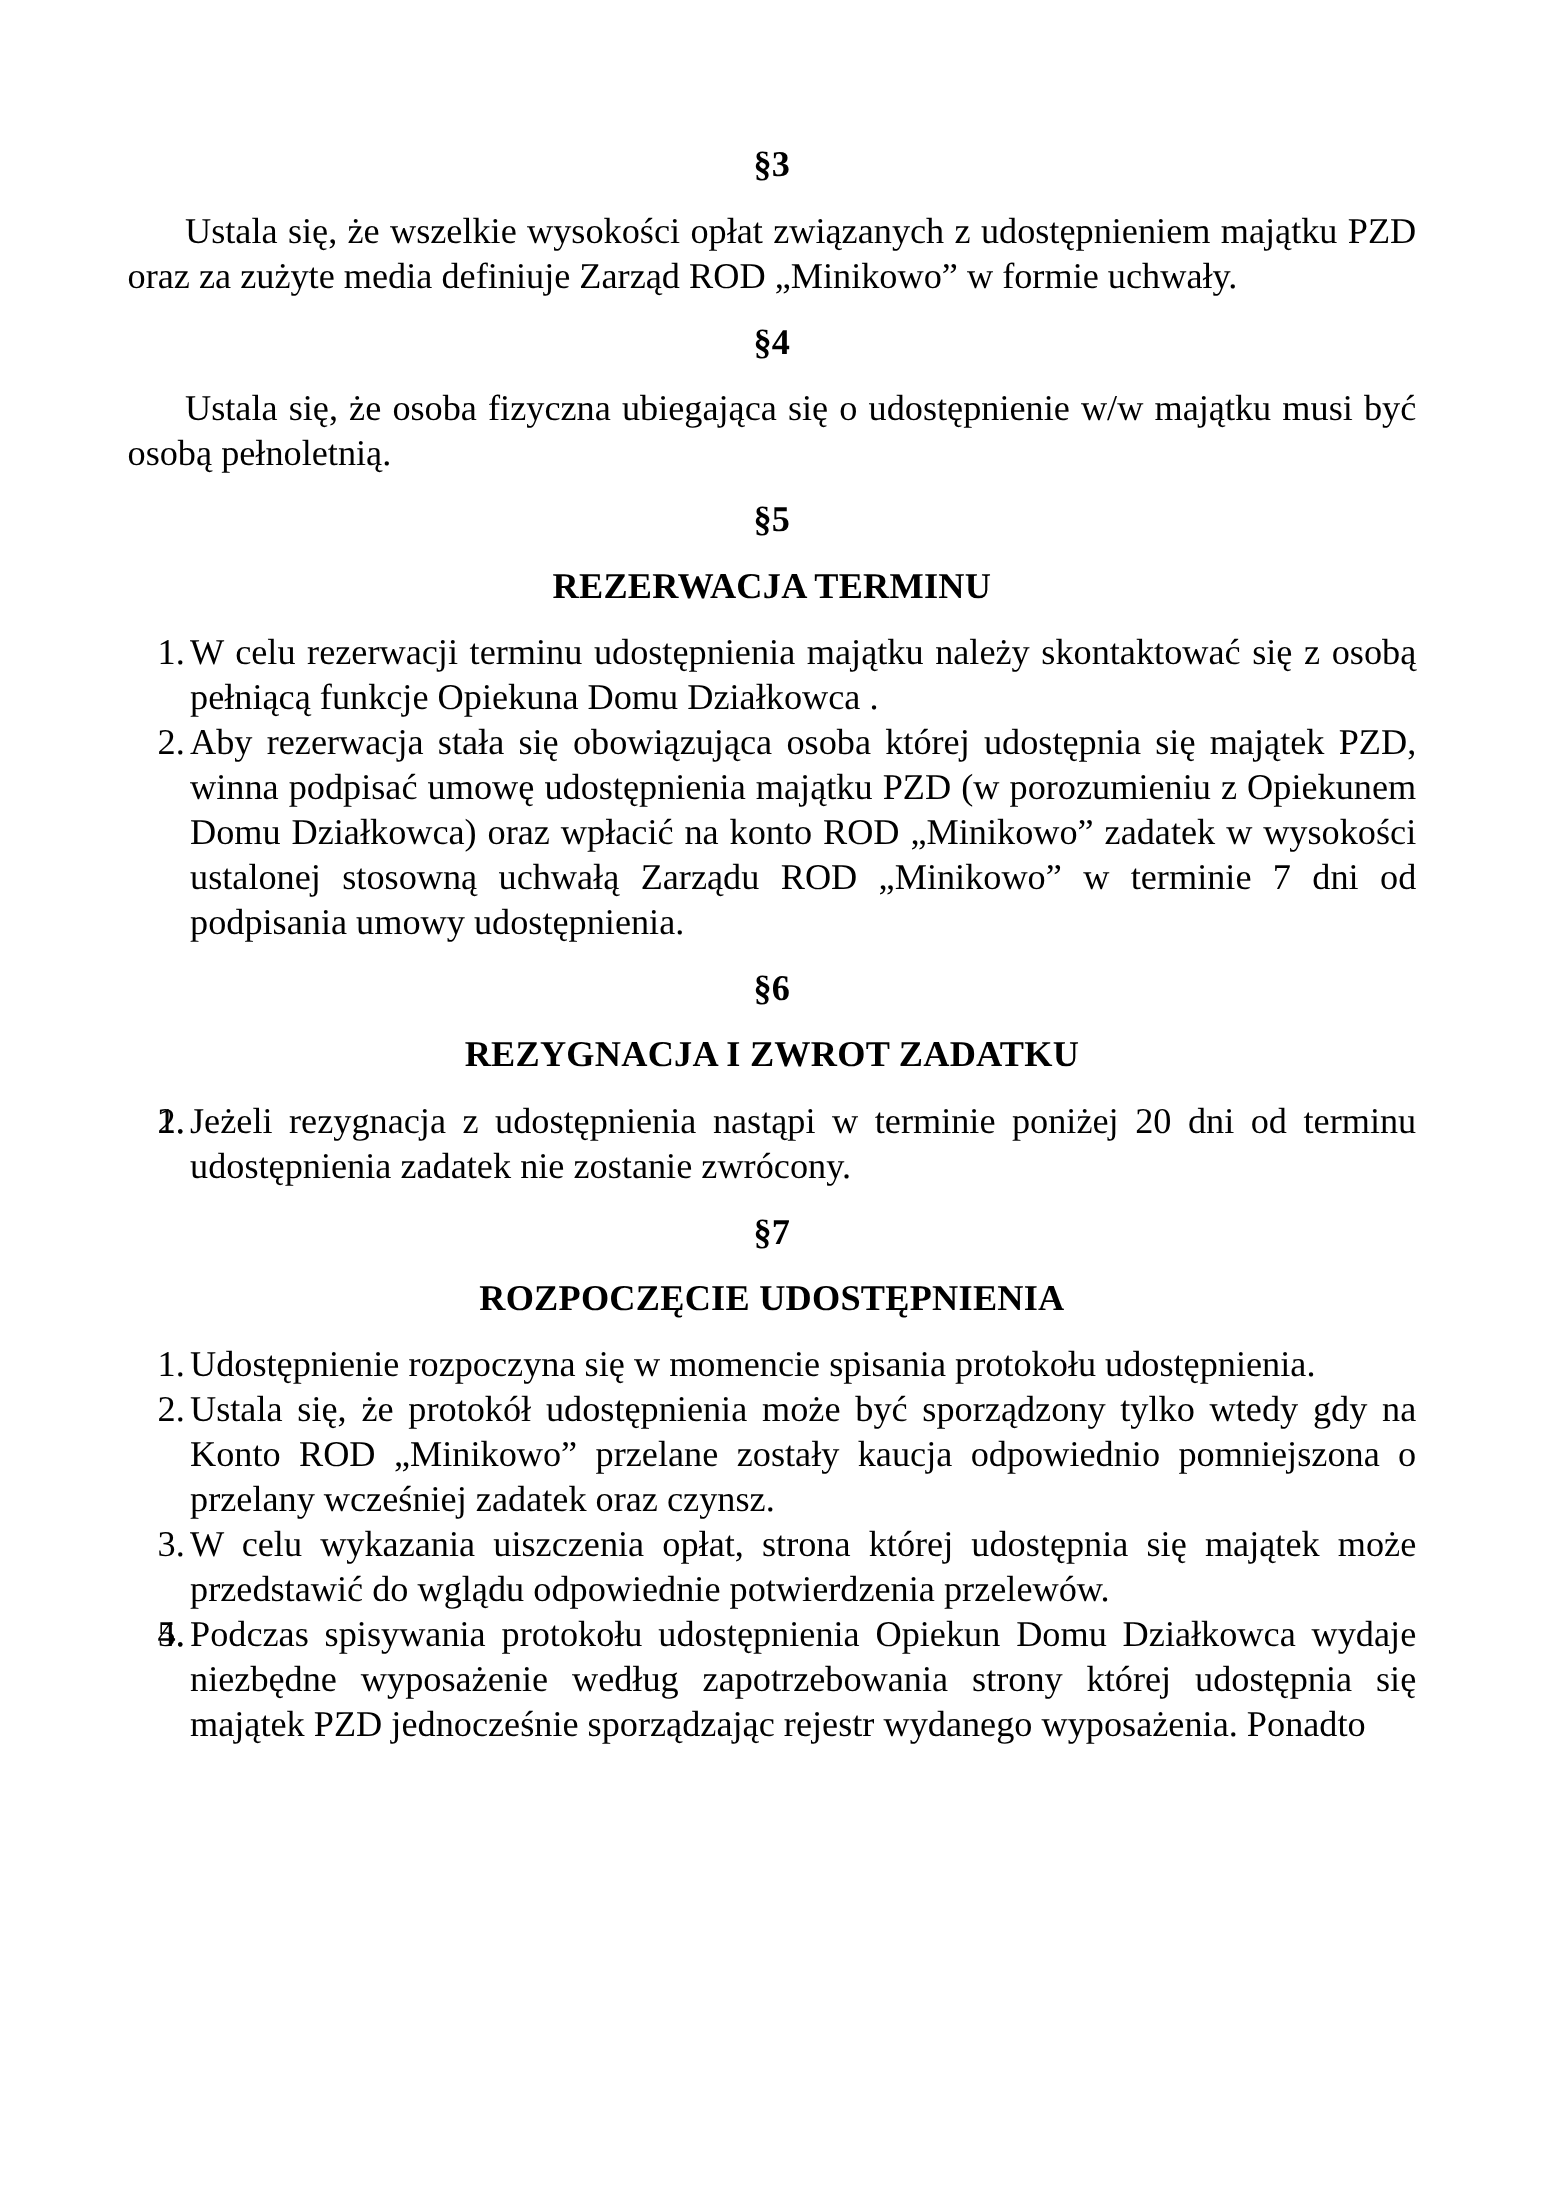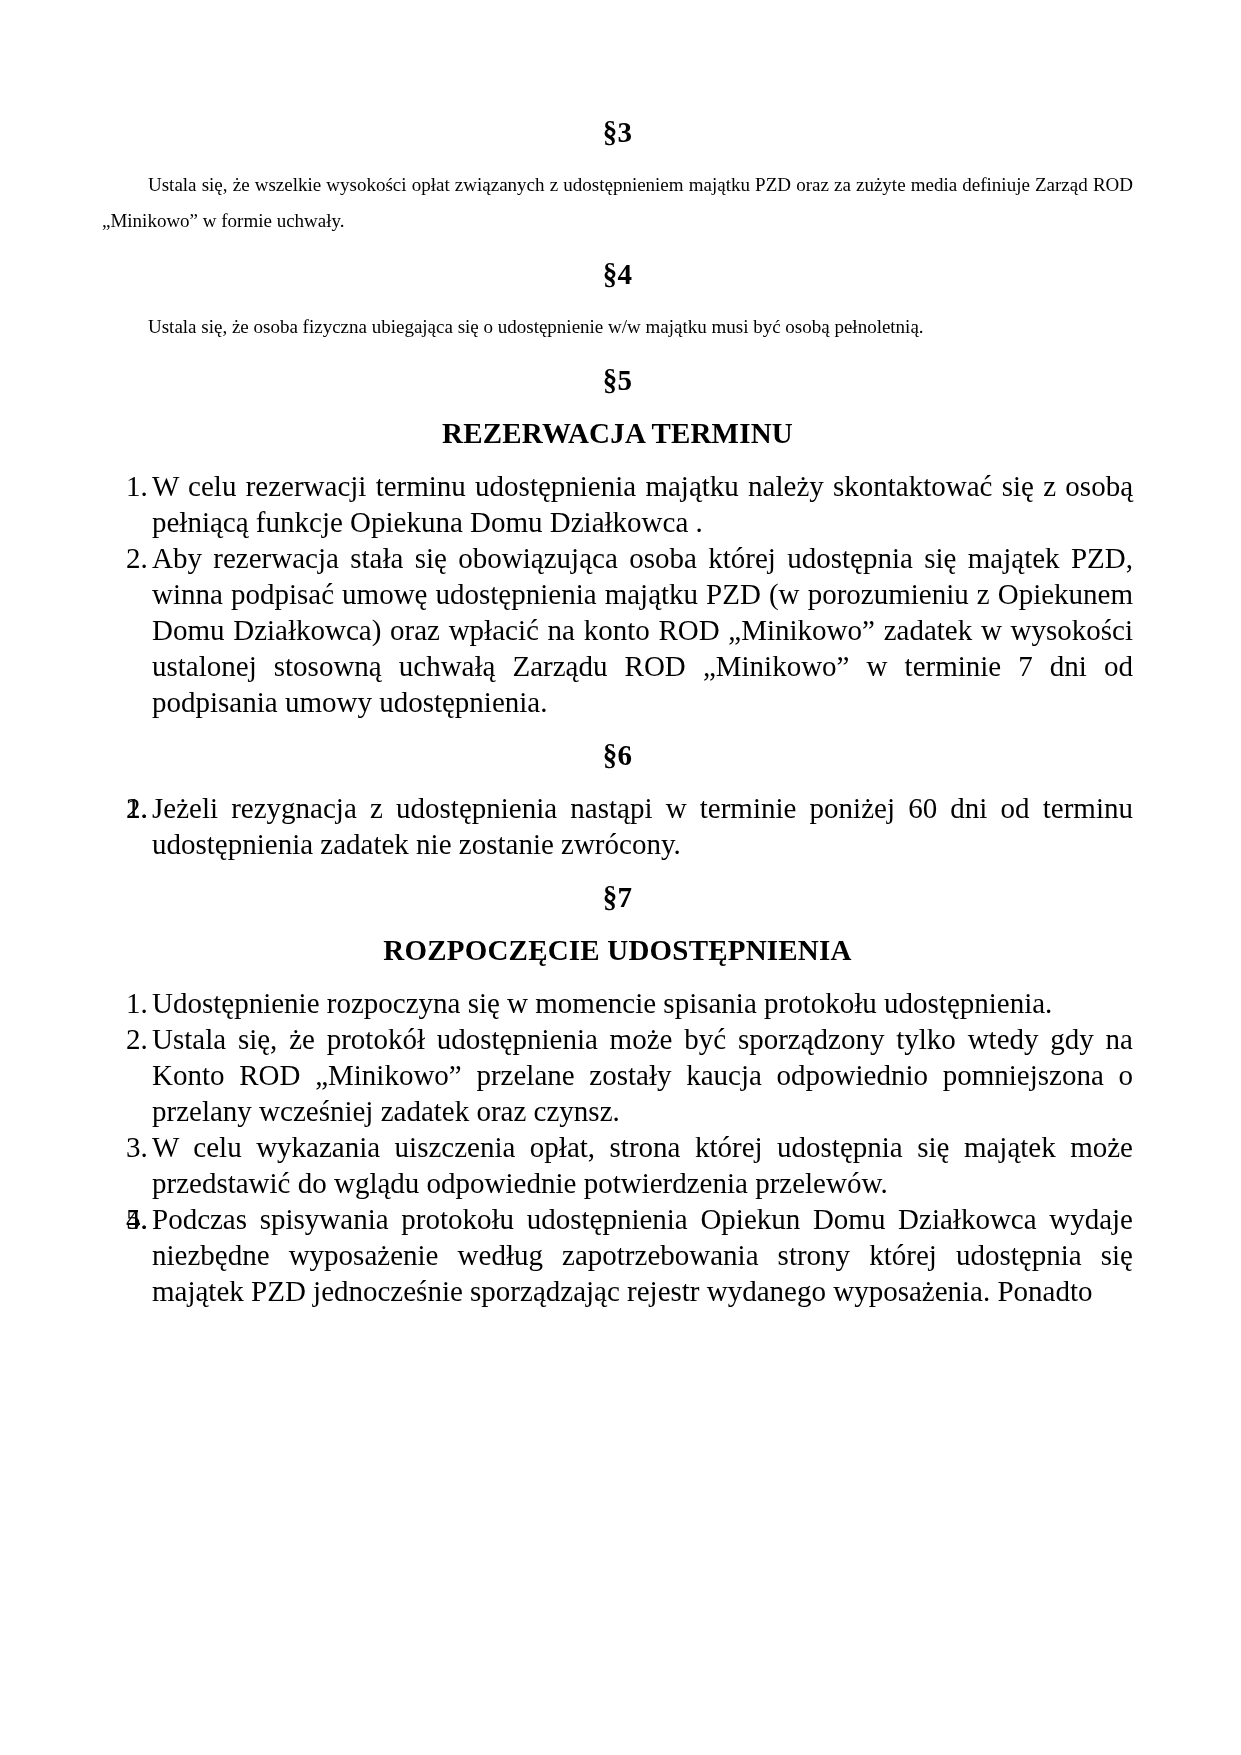--- a/index.html
+++ b/index.html
@@ -21,21 +21,21 @@
   .section-mark,
   .section-title {
     font-size: 29px;
     line-height: 36px;
     font-weight: bold;
     text-align: center;
     margin-bottom: 17px;
     letter-spacing: 0.2px;
   }
   .para {
-    font-size: 19px;
+    font-size: 29px;
     line-height: 36px;
     text-align: justify;
     text-indent: 46px;
     margin-bottom: 17px;
   }
   ol.num-list {
     list-style: none;
     margin-bottom: 17px;
   }
   ol.num-list > li {
@@ -69,27 +69,28 @@
       <span class="num">1.</span>
       <span class="txt">W celu rezerwacji terminu udostępnienia majątku należy skontaktować się z osobą pełniącą funkcje Opiekuna Domu Działkowca .</span>
     </li>
     <li>
       <span class="num">2.</span>
       <span class="txt">Aby rezerwacja stała się obowiązująca osoba której udostępnia się majątek PZD, winna podpisać umowę udostępnienia majątku PZD (w porozumieniu z Opiekunem Domu Działkowca) oraz wpłacić na konto ROD „Minikowo” zadatek w wysokości ustalonej stosowną uchwałą Zarządu ROD „Minikowo” w terminie 7 dni od podpisania umowy udostępnienia.</span>
     </li>
   </ol>
 
   <div class="section-mark">§6</div>
+  <div class="section-title">REZYGNACJA I ZWROT ZADATKU</div>
   <ol class="num-list">
     <li>
       <span class="num">1.</span>
     </li>
     <li>
       <span class="num">2.</span>
-      <span class="txt">Jeżeli rezygnacja z udostępnienia nastąpi w terminie poniżej 60 dni od terminu udostępnienia zadatek nie zostanie zwrócony.</span>
+      <span class="txt">Jeżeli rezygnacja z udostępnienia nastąpi w terminie poniżej 20 dni od terminu udostępnienia zadatek nie zostanie zwrócony.</span>
     </li>
   </ol>
 
   <div class="section-mark">§7</div>
   <div class="section-title">ROZPOCZĘCIE UDOSTĘPNIENIA</div>
   <ol class="num-list">
     <li>
       <span class="num">1.</span>
       <span class="txt">Udostępnienie rozpoczyna się w momencie spisania protokołu udostępnienia.</span>
     </li>

